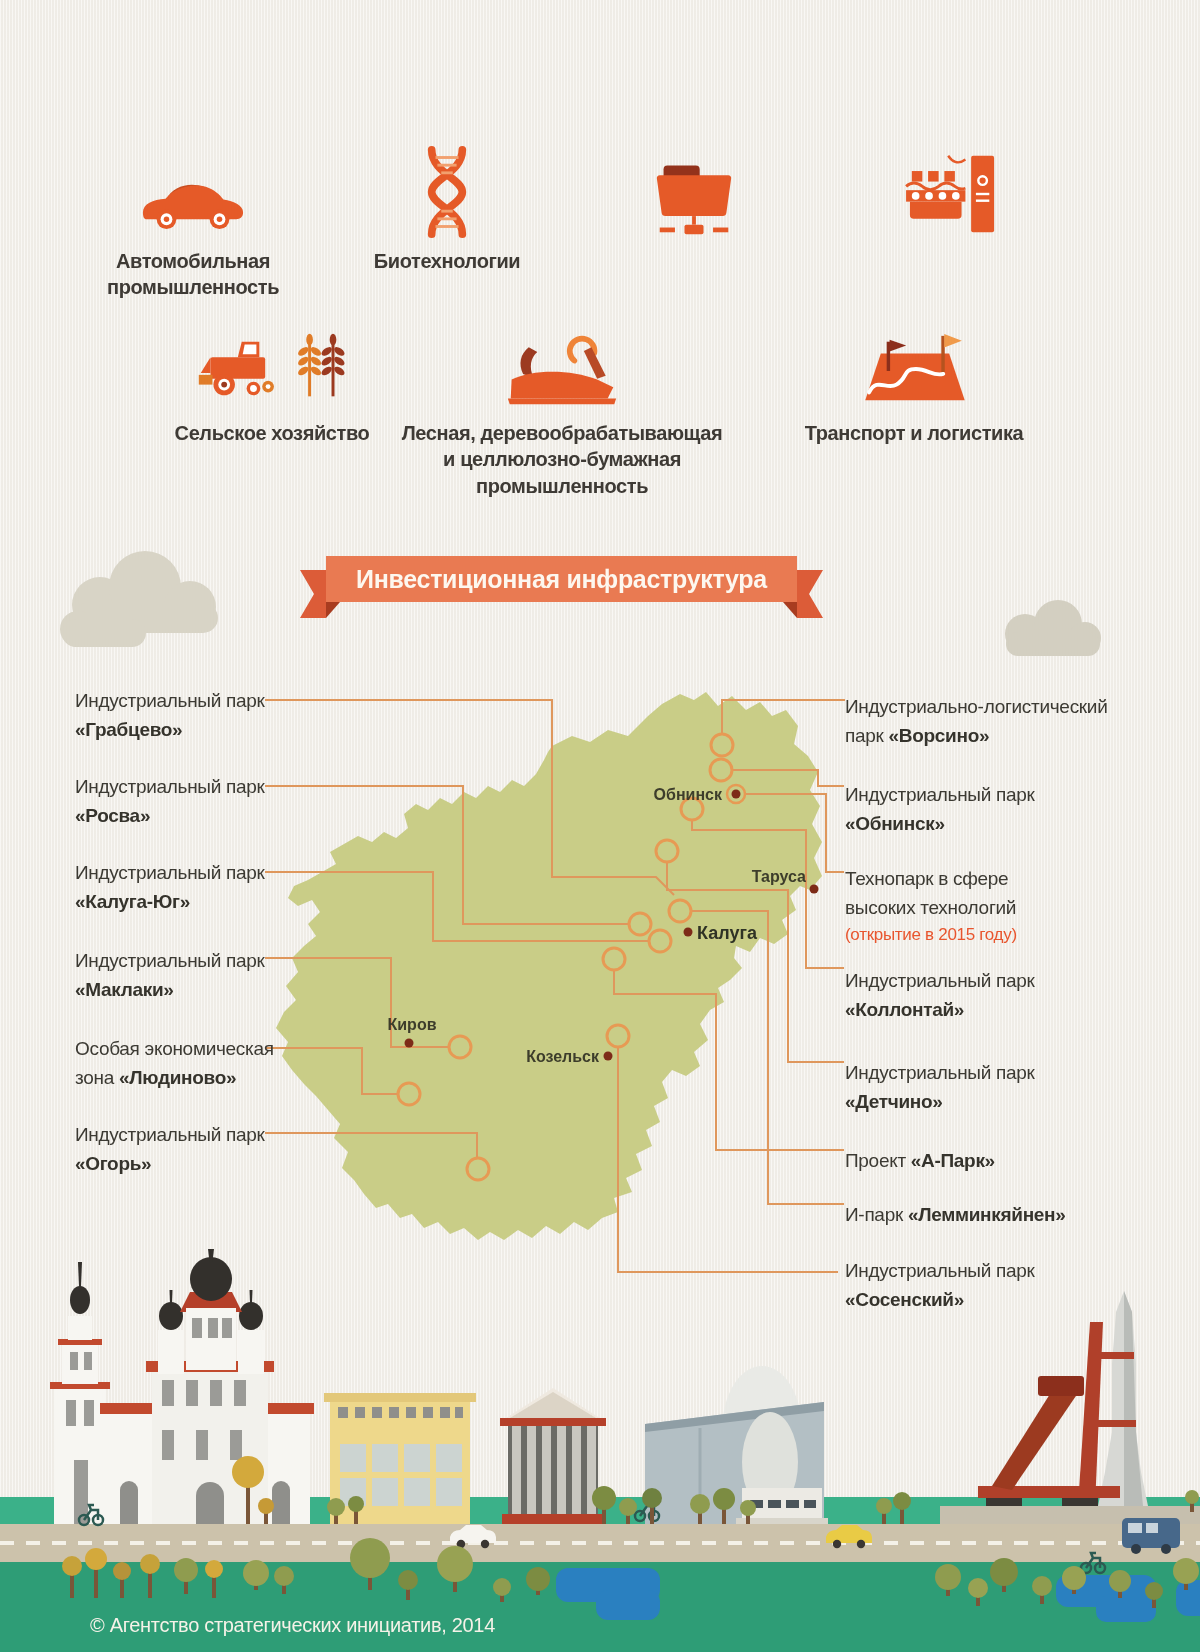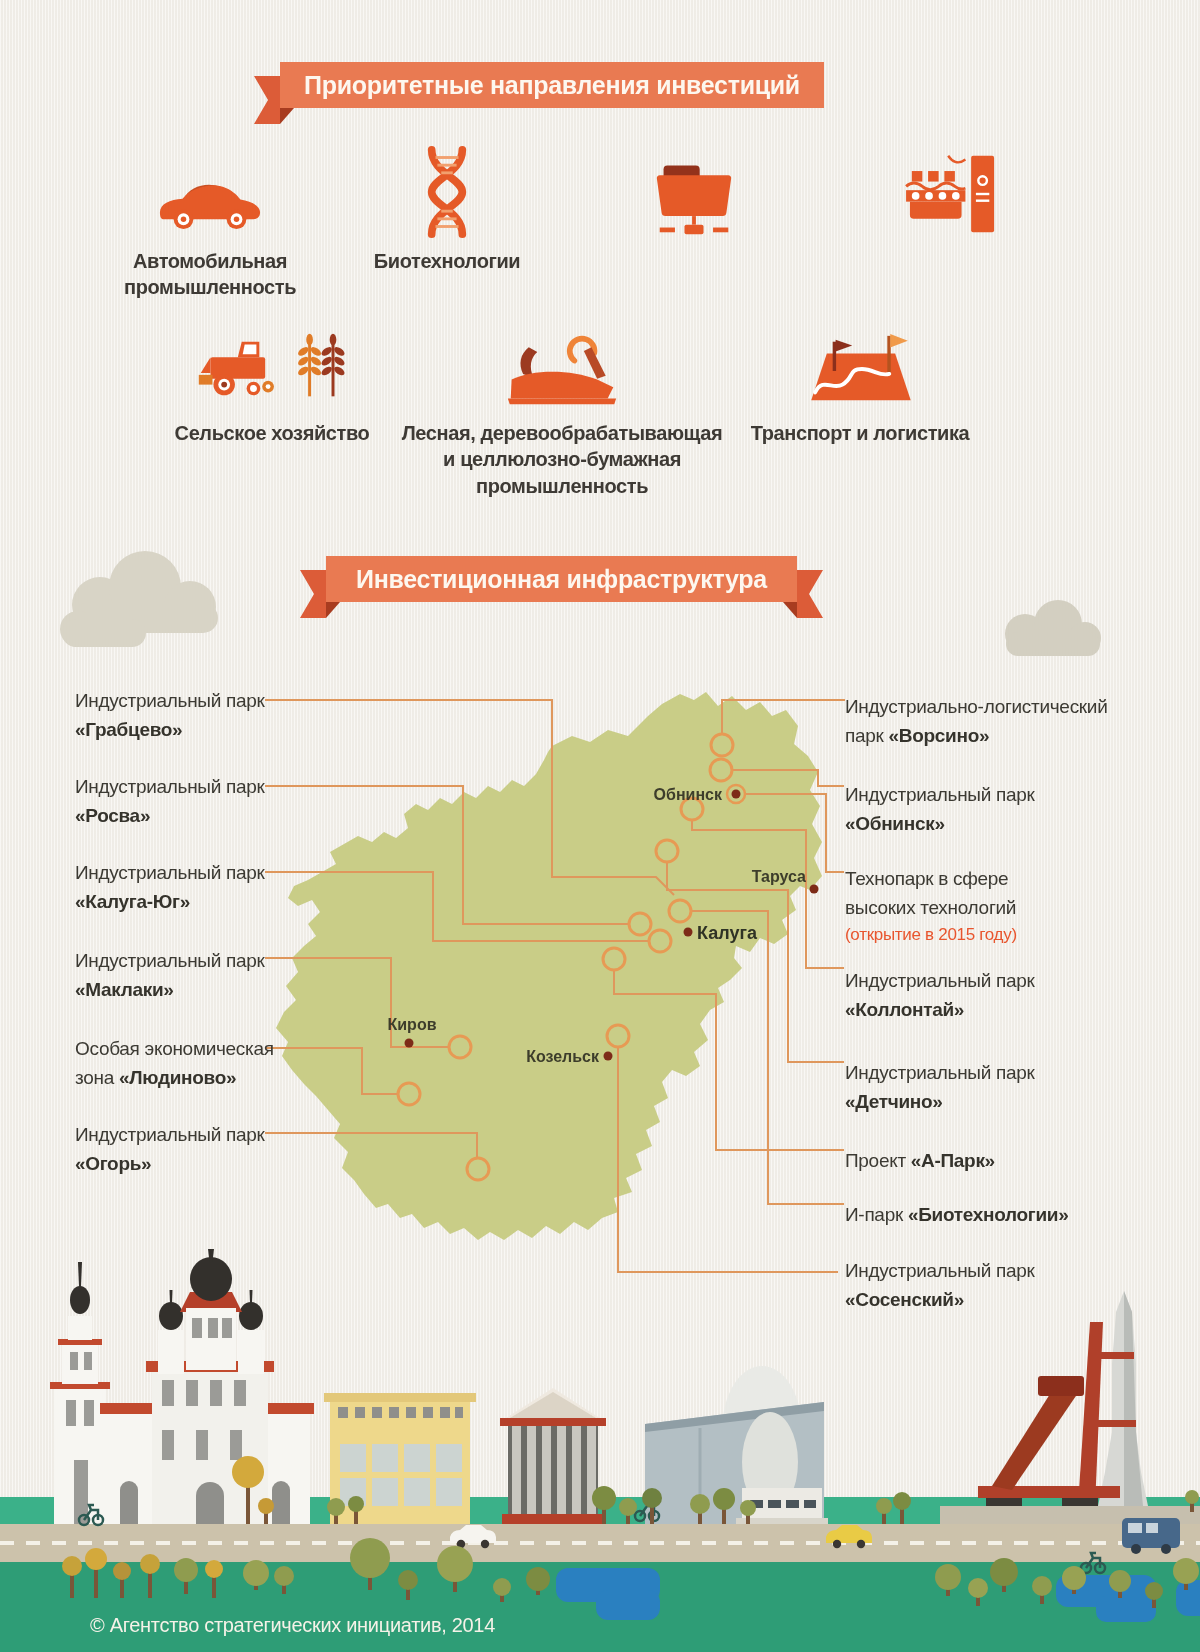--- a/index.html
+++ b/index.html
@@ -41,31 +41,23 @@
   </svg>
   <svg class="abs" style="left:980px;top:600px" width="130" height="66" viewBox="0 0 130 66">
     <g fill="#d3cfc1">
       <circle cx="45" cy="34" r="20"></circle>
         <circle cx="78" cy="24" r="24"></circle>
         <circle cx="105" cy="38" r="16"></circle>
       <rect x="26" y="32" width="94" height="24" rx="12"></rect>
     </g>
   </svg>
 
-  <div class="banner" style="left:252px;top:62px;width:572px;height:76px">
-    <svg width="572" height="76" viewBox="0 0 572 76">
-      <polygon points="2,14 28,14 28,62 2,62 16,38" fill="#dc5c38"></polygon>
-      <polygon points="28,46 28,62 42,46" fill="#a83c20"></polygon>
-      <rect x="28" y="0" width="544" height="46" fill="#e97a52"></rect>
-    </svg>
-    <span class="banner-text" style="left:28px;width:544px">Приоритетные направления инвестиций</span>
-  </div>
 
   <div id="prio-rows">
-      <div class="prio-item" style="left: 68px; top: 150px; width: 250px; padding-left: 17px;">
+      <div class="prio-item" style="left: 68px; top: 150px; width: 250px;">
         <div class="pr-icon" style="height: 88px;">
           <svg width="108" height="65" viewBox="0 0 110 66">
             <path d="M28 27 C34 13 52 9 66 14 C74 17 79 22 84 27 Z" fill="#c94f22"></path>
             <path d="M4 40 C4 31 14 27 27 26 C36 15 55 10 68 14 C77 17 82 22 86 27 C97 29 106 33 106 40 C106 45 103 47 99 47 L7 47 C5 47 4 44 4 40 Z" fill="#e55a28"></path>
             <circle cx="28" cy="47" r="10" fill="#e55a28"></circle>
             <circle cx="28" cy="47" r="6" fill="#fff"></circle>
             <circle cx="28" cy="47" r="2.8" fill="#e55a28"></circle>
             <circle cx="82" cy="47" r="10" fill="#e55a28"></circle>
             <circle cx="82" cy="47" r="6" fill="#fff"></circle>
             <circle cx="82" cy="47" r="2.8" fill="#e55a28"></circle>
@@ -169,21 +161,21 @@
           <svg width="128" height="76" viewBox="0 0 130 80">
             <path d="M30 14 c-9 7 -11 18 -6 28 l11 4 c-5 -11 -3 -21 4 -27 z" fill="#9c3a20"></path>
             <path d="M78 28 a13 13 0 1 1 21 -8" fill="none" stroke="#ef8438" stroke-width="6" stroke-linecap="round"></path>
             <path d="M96 14 l15 30 -9 3 -14 -29 z" fill="#b84a26"></path>
             <path d="M12 48 c22 -11 62 -11 90 0 l17 8 -6 12 h-102 z" fill="#e55a28"></path>
             <path d="M8 68 h114 l-2 6 h-110 z" fill="#e55a28"></path>
           </svg>
         </div>
         <div class="pr-label">Лесная, деревообрабатывающая и целлюлозно-бумажная промышленность</div>
       </div>
-      <div class="prio-item" style="left: 718px; top: 330px; width: 260px; padding-left: 12px;">
+      <div class="prio-item" style="left: 772px; top: 330px; width: 260px; padding-left: 12px;">
         <div class="pr-icon" style="height: 80px;">
           <svg width="114" height="80" viewBox="0 0 116 82">
             <path d="M24 24 h70 l16 48 h-102 z" fill="#e55a28"></path>
             <rect x="30" y="12" width="3.5" height="30" fill="#8c2f1c"></rect>
             <path d="M33 10 l17 6 -17 6 z" fill="#8c2f1c"></path>
             <rect x="86" y="6" width="3.5" height="38" fill="#b5531f"></rect>
             <path d="M89 4 l18 7 -18 7 z" fill="#f09a4a"></path>
             <path d="M12 64 C20 48 30 62 40 56 C52 49 46 40 60 40 C72 40 78 48 88 45" stroke="#fff" stroke-width="4" fill="none" stroke-linecap="round"></path>
           </svg>
         </div>
@@ -283,21 +275,21 @@
       <div class="plabel" style="left: 75px; top: 1034px;"><span>Особая экономическая</span><br><span>зона </span><b>«Людиново»</b></div>
       <div class="plabel" style="left: 75px; top: 1120px;"><span>Индустриальный парк</span><br><b>«Огорь»</b></div>
     </div>
   <div id="labels-right">
       <div class="plabel" style="left: 845px; top: 692px;"><span>Индустриально-логистический</span><br><span>парк </span><b>«Ворсино»</b></div>
       <div class="plabel" style="left: 845px; top: 780px;"><span>Индустриальный парк</span><br><b>«Обнинск»</b></div>
       <div class="plabel" style="left: 845px; top: 864px;"><span>Технопарк в сфере</span><br><span>высоких технологий</span><div class="note">(открытие в 2015 году)</div></div>
       <div class="plabel" style="left: 845px; top: 966px;"><span>Индустриальный парк</span><br><b>«Коллонтай»</b></div>
       <div class="plabel" style="left: 845px; top: 1058px;"><span>Индустриальный парк</span><br><b>«Детчино»</b></div>
       <div class="plabel" style="left: 845px; top: 1146px;"><span>Проект </span><b>«А-Парк»</b></div>
-      <div class="plabel" style="left: 845px; top: 1200px;"><span>И-парк </span><b>«Биотехнологии»</b></div>
+      <div class="plabel" style="left: 845px; top: 1200px;"><span>И-парк </span><b>«Лемминкяйнен»</b></div>
       <div class="plabel" style="left: 845px; top: 1256px;"><span>Индустриальный парк</span><br><b>«Сосенский»</b></div>
     </div>
 
   <svg id="scene" class="abs" style="left:0;top:1245px" width="1200" height="407" viewBox="0 1245 1200 407">
     <rect x="0" y="1497" width="1200" height="28" fill="#3bb189"></rect>
     <rect x="940" y="1506" width="260" height="18" fill="#c6bfae"></rect>
     <rect x="0" y="1524" width="1200" height="38" fill="#ccc2ab"></rect>
     <line x1="0" y1="1543" x2="1200" y2="1543" stroke="#f4f1e8" stroke-width="4" stroke-dasharray="14 12"></line>
     <rect x="0" y="1562" width="1200" height="90" fill="#2e9d76"></rect>
 

